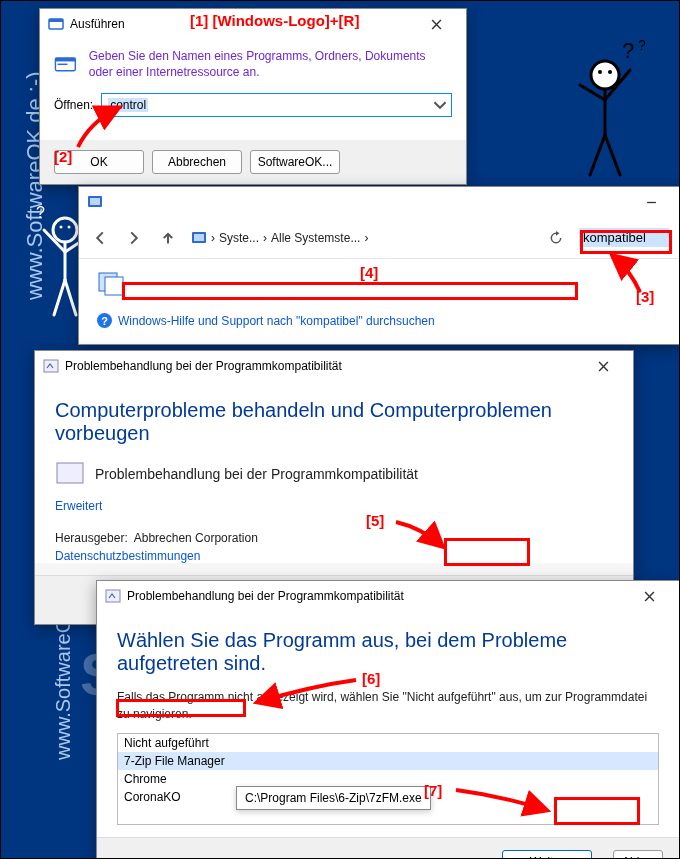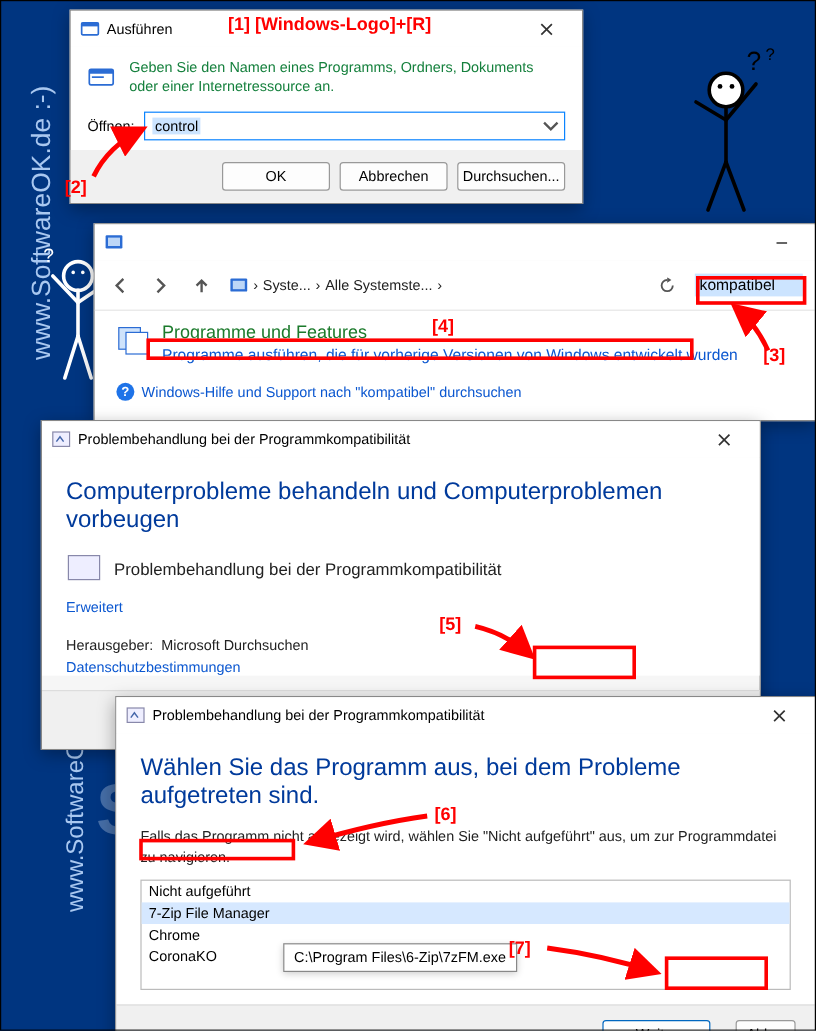--- a/index.html
+++ b/index.html
@@ -72,26 +72,26 @@
   .run-body {
     padding: 10px 14px 14px 14px;
     background: #fff;
   }
   .run-desc {
     display: flex;
     gap: 12px;
     align-items: flex-start;
     margin-bottom: 12px;
   }
-  .run-desc .txt { font-size: 12px; color: #15803d; line-height: 1.3; }
+  .run-desc .txt { font-size: 12px; color: #6d28d9; line-height: 1.3; }
   .run-openrow {
     display: flex;
     align-items: center;
     gap: 8px;
-    margin-bottom: 8px;
+    margin-bottom: 23px;
     justify-content: space-between;
   }
   .run-openrow label { font-size: 12px; }
   .combo {
     flex: 1;
     height: 24px;
     border: 1px solid #0a84ff;
     background: #fff;
     position: relative;
     display: flex;
@@ -107,21 +107,20 @@
     position: absolute;
     right: 4px;
     top: 50%;
     transform: translateY(-50%);
     width: 14px; height: 14px;
     display: flex; align-items: center; justify-content: center;
   }
   .btnrow {
     display: flex;
     gap: 8px;
-    justify-content: flex-end;
     padding-top: 6px;
     background: #f0f0f0;
     margin: 0 -14px -14px -14px;
     padding: 10px 14px;
   }
   .btn {
     min-width: 90px;
     height: 24px;
     border: 1px solid #999;
     background: #fdfdfd;
@@ -307,21 +306,21 @@
     <circle cx="60" cy="30" r="15" fill="#000"></circle>
     <path d="M60 45 L60 90"></path>
     <path d="M60 90 L42 128"></path>
     <path d="M60 90 L80 125"></path>
     <path d="M60 55 L30 40"></path>
     <path d="M60 55 L92 62"></path>
     <circle cx="95" cy="63" r="4" fill="#000" stroke="none"></circle>
   </g>
 </svg>
 
-<div class="win" style="left:58px; top:8px; width:428px;">
+<div class="win" style="left:39px; top:8px; width:428px;">
   <div class="titlebar">
     <svg class="ico-run" viewBox="0 0 16 16">
         <rect x="1" y="3" width="14" height="10" rx="1" fill="none" stroke="#2b6cd4" stroke-width="1.5"></rect>
         <rect x="1" y="3" width="14" height="3" fill="#2b6cd4"></rect>
       </svg>
     <span>Ausführen</span>
     <div class="spacer"></div>
     <div class="sysbtn">
       <svg viewBox="0 0 10 10">
           <path d="M1 1 L9 9 M9 1 L1 9" stroke="#333" stroke-width="1.3"></path>
@@ -344,21 +343,21 @@
         <span class="chev">
           <svg viewBox="0 0 10 10">
               <path d="M1 3 L5 7 L9 3" fill="none" stroke="#555" stroke-width="1.4"></path>
             </svg>
         </span>
       </div>
     </div>
     <div class="btnrow">
       <div class="btn">OK</div>
       <div class="btn">Abbrechen</div>
-      <div class="btn">Durchsuchen...</div>
+      <div class="btn">SoftwareOK...</div>
     </div>
   </div>
 </div>
 
 <div class="anno" style="left:190px; top:12px;">[1] [Windows-Logo]+[R]</div>
 <div class="anno" style="left:54px; top:148px;">[2]</div>
 <svg class="arrow" style="left:70px; top:102px;" width="60" height="50">
   <defs>
       <marker id="ah1" viewBox="0 0 10 10" refX="8" refY="5" markerWidth="7" markerHeight="7" orient="auto">
         <path d="M0 0 L10 5 L0 10 z" fill="#ff0000"></path>
@@ -415,24 +414,20 @@
           </svg>
         </div>
       <input class="cp-search" value="kompatibel" style="">
     </div>
     <div class="cp-content">
       <div style="display:flex; gap:10px; align-items:flex-start;">
         <svg width="28" height="28" viewBox="0 0 28 28">
             <rect x="2" y="4" width="18" height="18" fill="#cfe3fb" stroke="#2b6cd4"></rect>
             <rect x="8" y="8" width="18" height="18" fill="#fff" stroke="#2b6cd4"></rect>
           </svg>
-        <div>
-          <div class="pf-head">Programme und Features</div>
-          <a href="#" class="pf-link">Programme ausführen, die für vorherige Versionen von Windows entwickelt wurden</a>
-        </div>
       </div>
       <div class="help-link">
         <span class="qicon">?</span>
         <span>Windows-Hilfe und Support nach "kompatibel" durchsuchen</span>
       </div>
     </div>
   </div>
 </div>
 
 <div class="redbox" style="left:580px; top:230px; width:92px; height:24px;"></div>
@@ -461,21 +456,21 @@
     <div class="ts-head">Computerprobleme behandeln und Computerproblemen vorbeugen</div>
     <div class="ts-sub">
       <svg width="30" height="30" viewBox="0 0 30 30">
           <rect x="2" y="4" width="26" height="20" fill="#eef" stroke="#88a"></rect>
         </svg>
       <span>Problembehandlung bei der Programmkompatibilität</span>
     </div>
     <div class="ts-link" style="margin-top:-30px; margin-bottom:18px;">Erweitert</div>
     <div class="ts-small" style="margin-bottom:4px;">
       <span>Herausgeber:</span>&nbsp;
-      <span>Microsoft Durchsuchen</span>
+      <span>Abbrechen Corporation</span>
     </div>
     <div class="ts-link" style="margin-bottom:12px;">Datenschutzbestimmungen</div>
   </div>
   <div class="ts-footer">
     <div class="btn default">
         <u>Weiter</u>
       </div>
     <div class="btn">Abbrechen</div>
   </div>
 </div>

